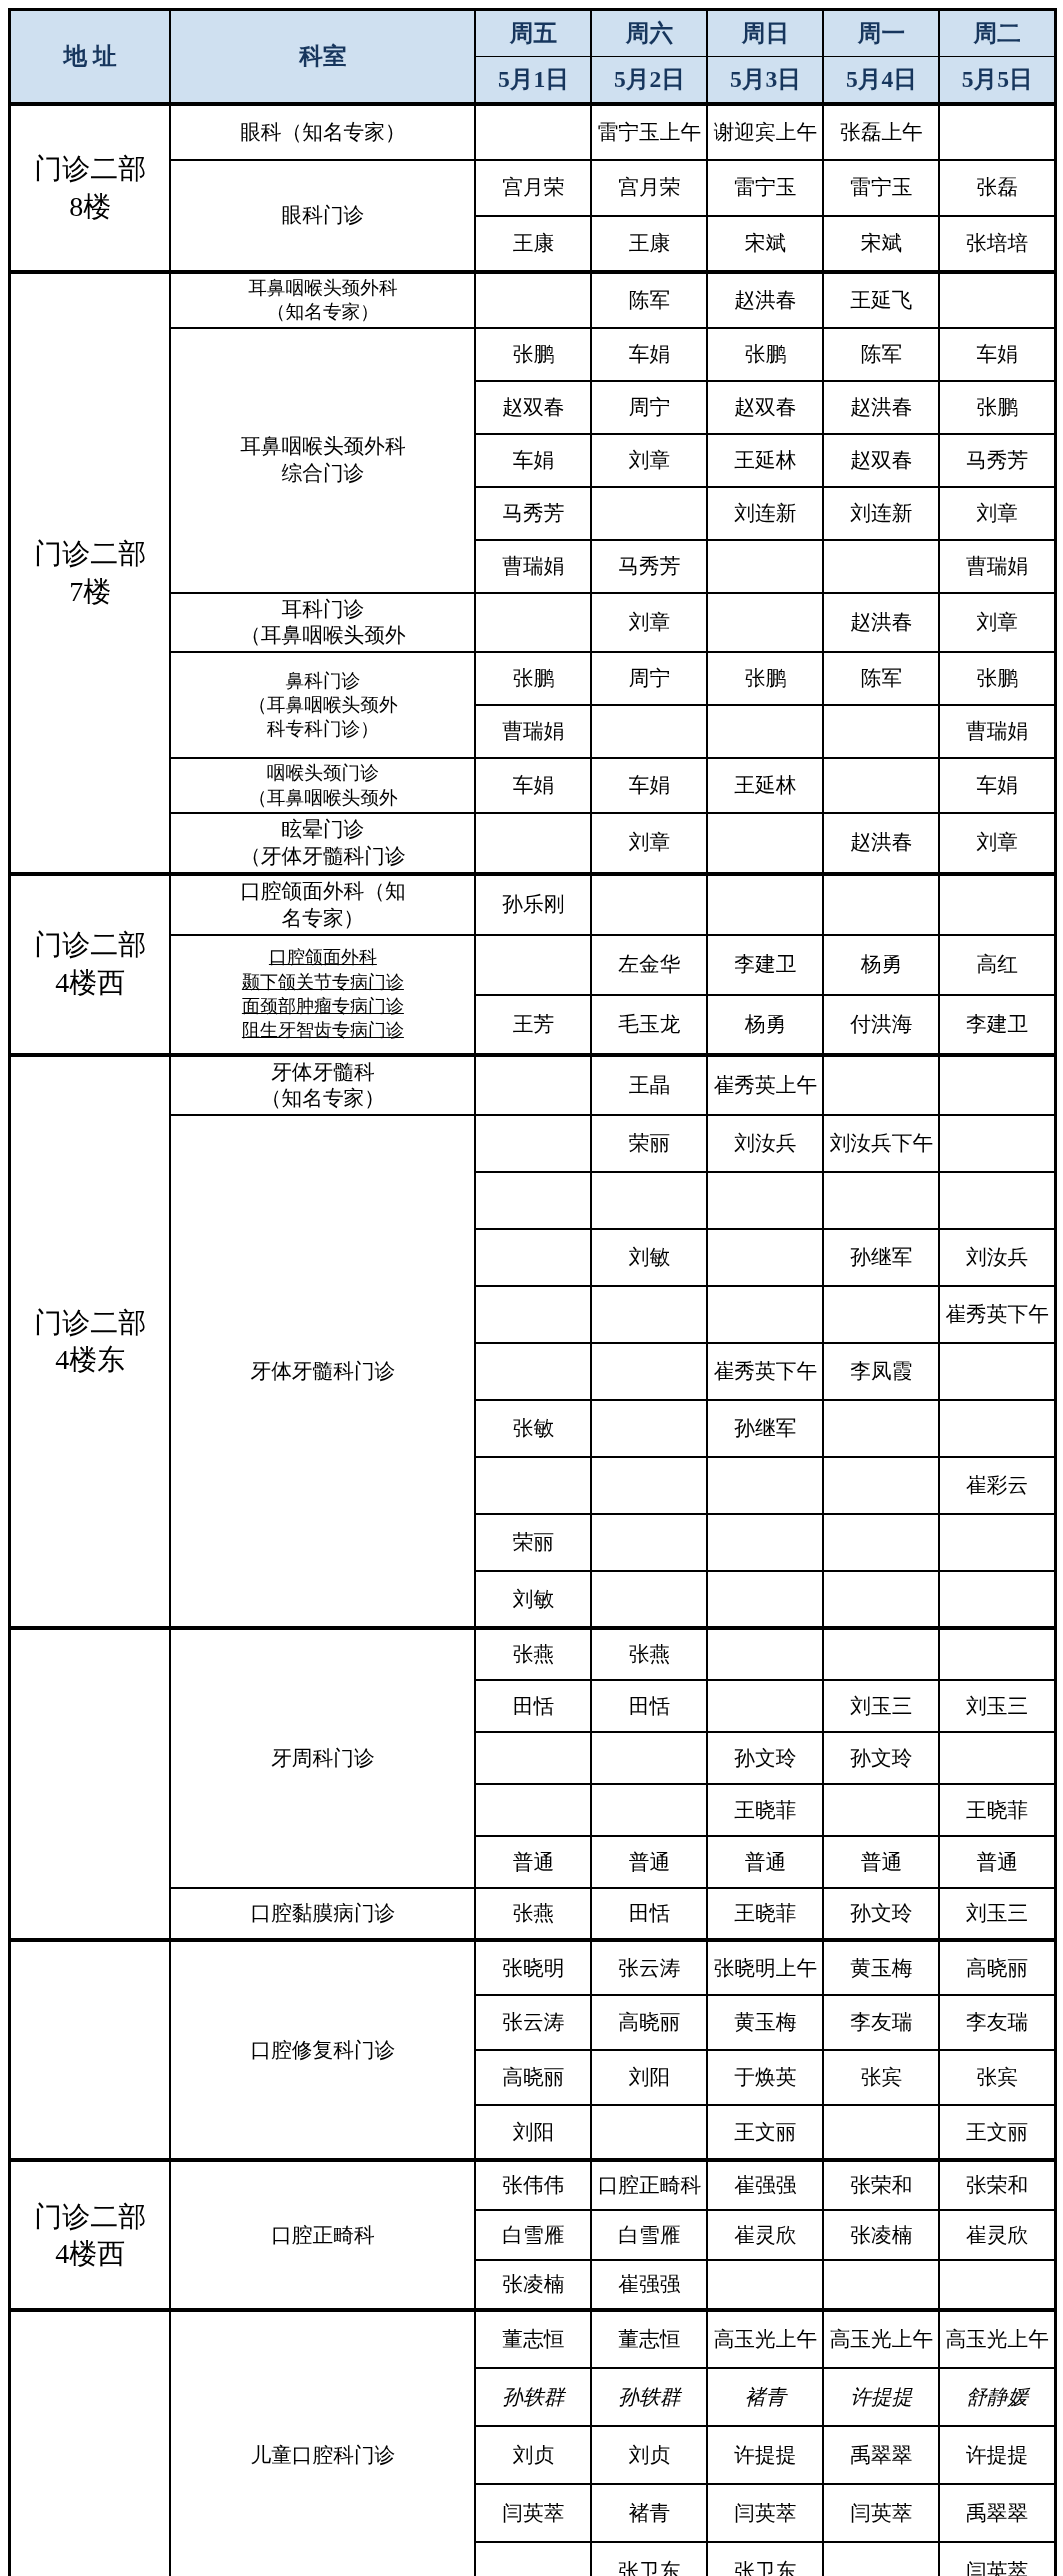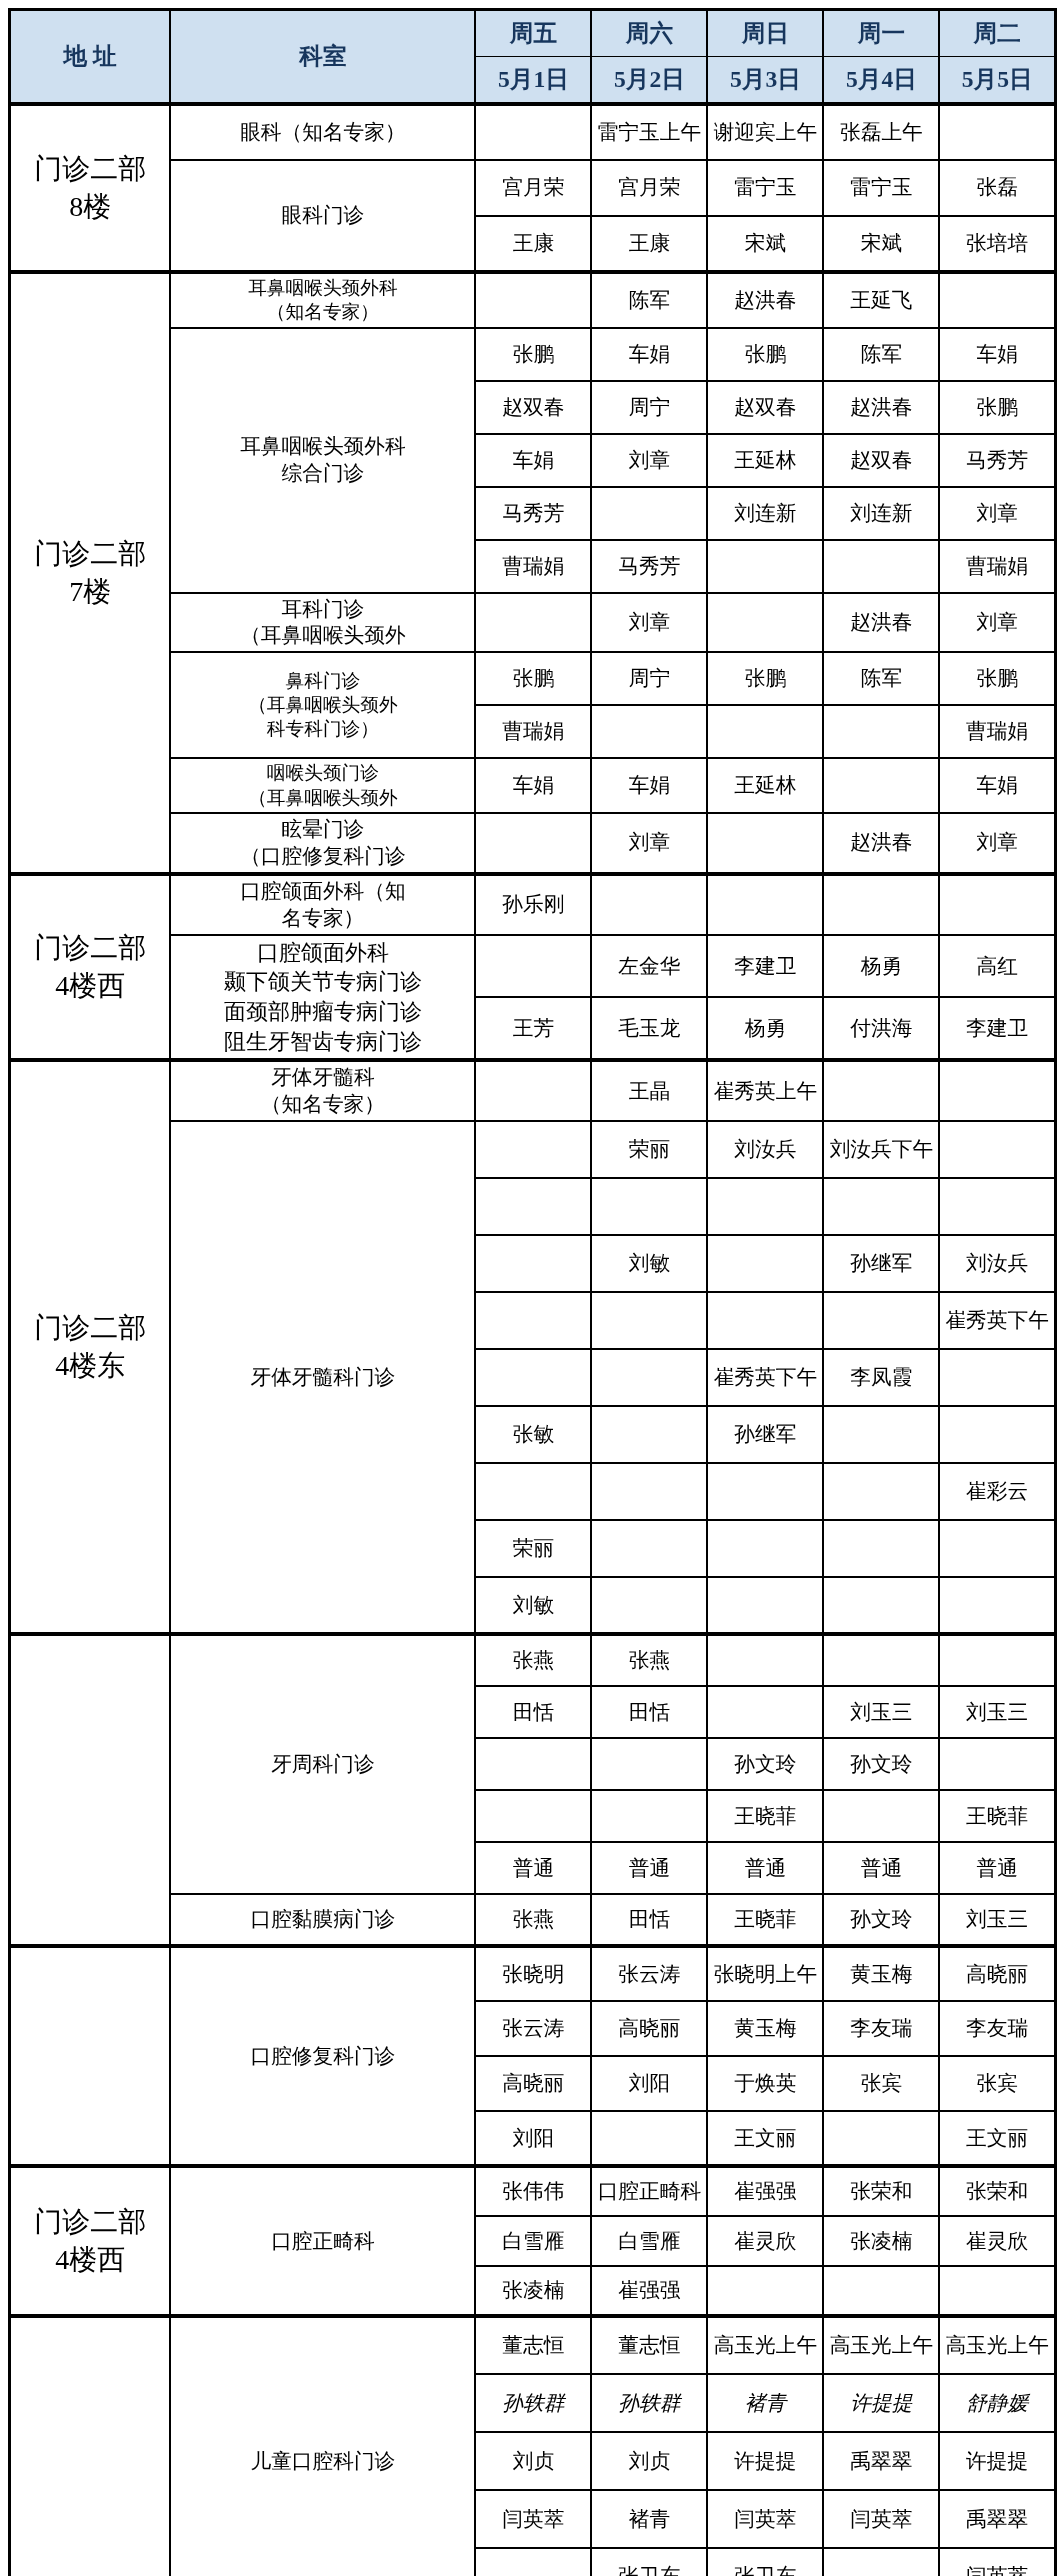--- a/index.html
+++ b/index.html
@@ -40,21 +40,21 @@
     font-size:28px;
     white-space:pre-line;
     line-height:1.35;
   }
   td.dept{
     font-size:20.7px;
     white-space:pre-line;
     line-height:1.3;
   }
   td.dept.mid{font-size:18.7px;}
-  td.dept.small{font-size:22px;line-height:1.35;}
+  td.dept.small{font-size:18px;line-height:1.35;text-decoration:underline;}
   td.cell{
     font-size:20.7px;
     line-height:1.2;
   }
   tr.sec-top td{border-top:4.9px solid #000;}
 </style>
 </head>
 <body>
 
 <div class="wrap">
@@ -190,21 +190,21 @@
           <td class="dept mid" rowspan="1">咽喉头颈门诊
 （耳鼻咽喉头颈外</td>
           <td class="cell">车娟</td>
           <td class="cell">车娟</td>
           <td class="cell">王延林</td>
           <td class="cell"></td>
           <td class="cell">车娟</td>
         </tr>
         <tr style="height: 53px;">
           <td class="dept" rowspan="1">眩晕门诊
-（口腔修复科门诊</td>
+（牙体牙髓科门诊</td>
           <td class="cell"></td>
           <td class="cell">刘章</td>
           <td class="cell"></td>
           <td class="cell">赵洪春</td>
           <td class="cell">刘章</td>
         </tr>
         <tr class="sec-top" style="height: 60px;">
           <td class="addr" rowspan="3">门诊二部
 4楼西</td>
           <td class="dept" rowspan="1">口腔颌面外科（知

